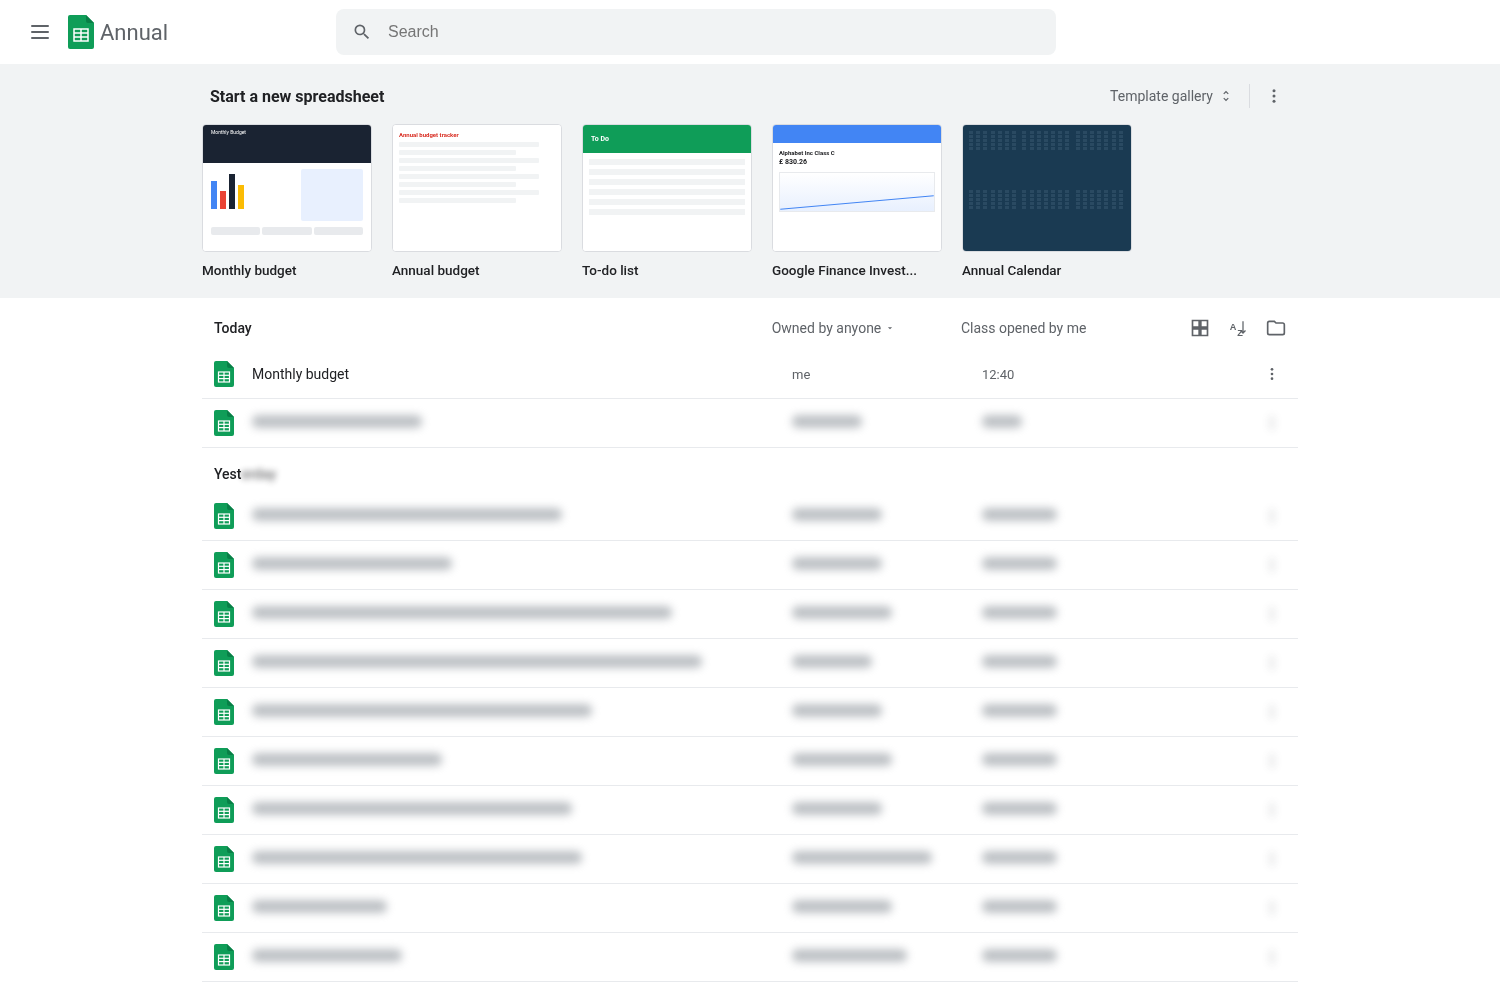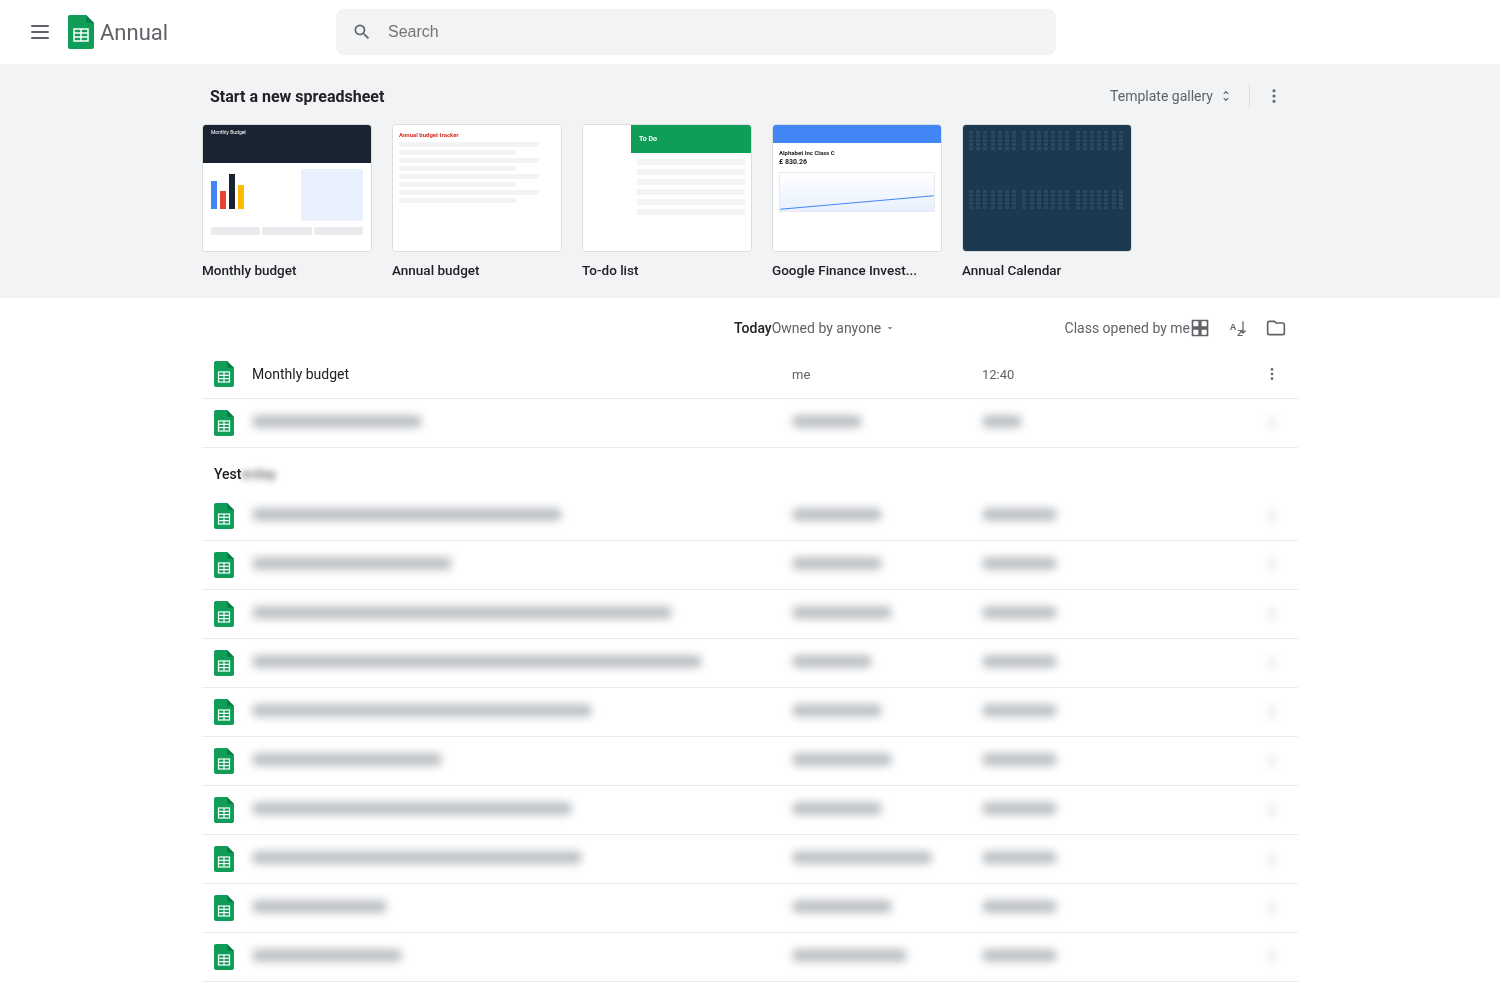--- a/index.html
+++ b/index.html
@@ -56,42 +56,42 @@
   .mm-bot { height: 24px; display: flex; gap: 2px; padding: 0 8px; }
   .mm-pill { flex: 1; background: #e8eaed; border-radius: 2px; height: 8px; }
   
   .mock-annual { padding: 6px; }
   .ma-title { color: #d93025; font-size: 6px; font-weight: bold; margin-bottom: 4px; }
   .ma-rows { display: flex; flex-direction: column; gap: 3px; }
   .ma-row { height: 5px; background: #f1f3f4; border-radius: 1px; }
   .ma-row:nth-child(odd) { width: 90%; }
   .ma-row:nth-child(even) { width: 75%; }
   
-  .mock-todo { display: flex; flex-direction: column; padding-left: 48px; }
+  .mock-todo { display: flex; flex-direction: column; }
   .mt-head { height: 28px; background: #0f9d58; display: flex; align-items: center; padding: 0 8px; }
   .mt-title { color: #fff; font-size: 7px; font-weight: bold; }
   .mt-body { flex: 1; padding: 6px; display: flex; flex-direction: column; gap: 4px; }
   .mt-row { height: 6px; background: #f1f3f4; }
   
   .mock-finance { display: flex; flex-direction: column; }
   .mf-head { height: 18px; background: #4285f4; }
   .mf-body { flex: 1; padding: 6px; }
   .mf-title { font-size: 6px; font-weight: bold; }
   .mf-price { font-size: 7px; font-weight: bold; margin: 2px 0; }
   .mf-chart { height: 40px; background: linear-gradient(to top, #e8f0fe, #fff); border: 1px solid #e8eaed; margin-top: 6px; position: relative; }
   .mf-line { position: absolute; bottom: 8px; left: 0; right: 0; height: 1px; background: #4285f4; transform: rotate(-5deg); }
   
   .mock-cal { background: #1a3a52; padding: 6px; display: grid; grid-template-columns: repeat(3, 1fr); gap: 4px; }
   .mc-month { background: #1a3a52; }
   .mc-grid { display: grid; grid-template-columns: repeat(7, 1fr); gap: 1px; }
   .mc-cell { width: 4px; height: 3px; background: #2a4a62; }
   
   
   .list-section { max-width: 1120px; margin: 0 auto; padding: 0 12px; }
-  .list-header { display: flex; align-items: center; padding: 20px 12px 12px 12px; text-align: right; }
+  .list-header { display: flex; align-items: center; padding: 20px 12px 12px 12px; }
   .section-label { font-size: 14px; font-weight: 500; color: #202124; width: 560px; }
   .owner-filter { display: flex; align-items: center; gap: 4px; font-size: 14px; color: #5f6368; cursor: pointer; width: 190px; }
   .drop-icon { width: 10px; height: 10px; }
   .sort-label { font-size: 14px; color: #5f6368; width: 230px; }
   .view-actions { display: flex; gap: 18px; align-items: center; margin-left: auto; }
   .view-btn { width: 20px; height: 20px; cursor: pointer; color: #5f6368; }
   
   .file-row { display: flex; align-items: center; padding: 10px 12px; border-bottom: 1px solid #e8eaed; cursor: pointer; }
   .file-icon { width: 20px; height: 26px; margin-right: 18px; }
   .file-name { font-size: 14px; color: #202124; width: 540px; font-weight: 400; }

